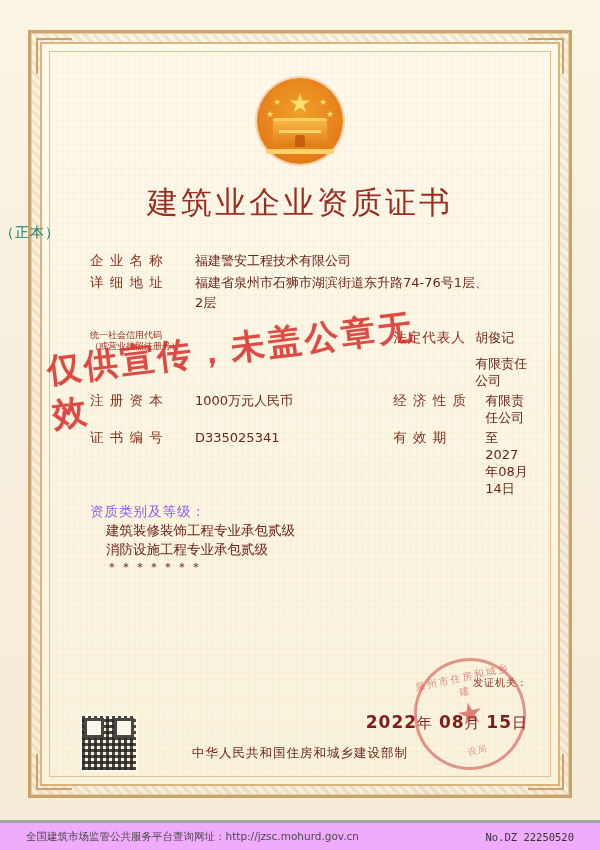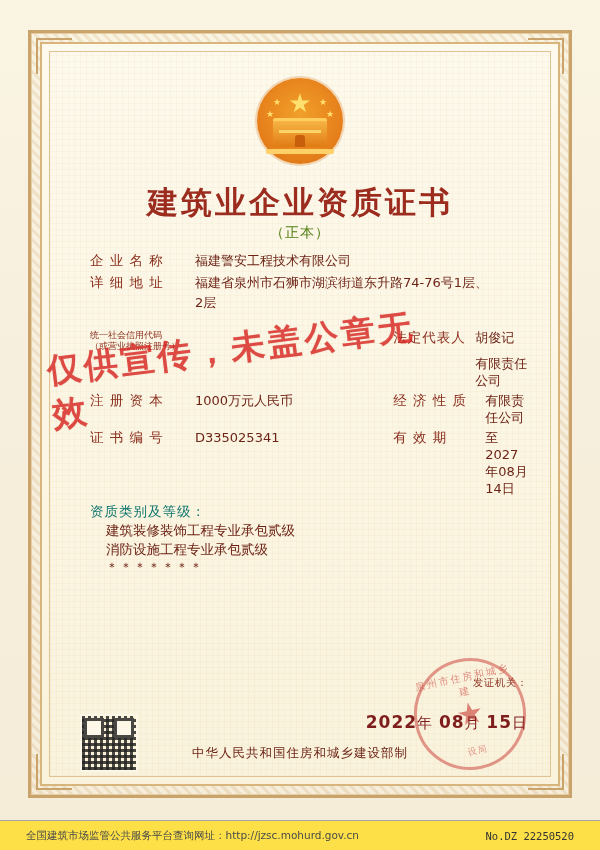--- a/index.html
+++ b/index.html
@@ -143,34 +143,33 @@
     border-radius: 2px;
   }
 
   
   .title {
     position: absolute;
     left: 0; right: 0;
     top: 182px;
     text-align: center;
     font-family: "DejaVu Sans", sans-serif;
-    font-weight: bold;
+    font-weight: normal;
     font-size: 31px;
     letter-spacing: 3px;
     color: #9c2c1e;
     text-shadow: 0 1px 0 rgba(255,255,255,0.6);
   }
   .subtitle {
     position: absolute;
     left: 0; right: 0;
     top: 224px;
-    text-align: center;
     font-family: "DejaVu Sans", sans-serif;
     font-size: 14px;
-    color: #4d7c0f;
+    color: #0f766e;
     letter-spacing: 1px;
   }
 
   
   .fields {
     position: absolute;
     left: 90px;
     right: 70px;
     top: 252px;
     font-family: "DejaVu Sans", sans-serif;
@@ -216,21 +215,21 @@
     color: #6d2417;
     line-height: 17px;
     margin-top: -2px;
     margin-bottom: 18px;
   }
 
   
   .qual-head {
     font-size: 13.5px;
     letter-spacing: 1px;
-    color: #0f766e;
+    color: #8b5cf6;
     margin-top: 6px;
   }
   .qual-item {
     padding-left: 16px;
     font-size: 13.5px;
     color: #6d2417;
     line-height: 19px;
   }
   .qual-stars {
     padding-left: 16px;
@@ -351,22 +350,22 @@
   }
   .qr:before { left: 2px; top: 2px; }
   .qr:after  { right: 2px; top: 2px; }
 
   
   .bottom-bar {
     position: absolute;
     left: 0; right: 0;
     bottom: 0;
     height: 30px;
-    border-top: 1px solid #a3a3a3;
-    background: #fde047;
+    border-top: 3px solid #a3a3a3;
+    background: #f0abfc;
     display: flex;
     align-items: center;
     justify-content: space-between;
     padding: 0 26px;
     box-sizing: border-box;
     font-family: "DejaVu Sans", sans-serif;
     font-size: 10.5px;
     color: #4a4a4a;
   }
   .bottom-bar .right { font-family: "DejaVu Sans Mono", monospace; font-size: 10.5px; color: #333; }

